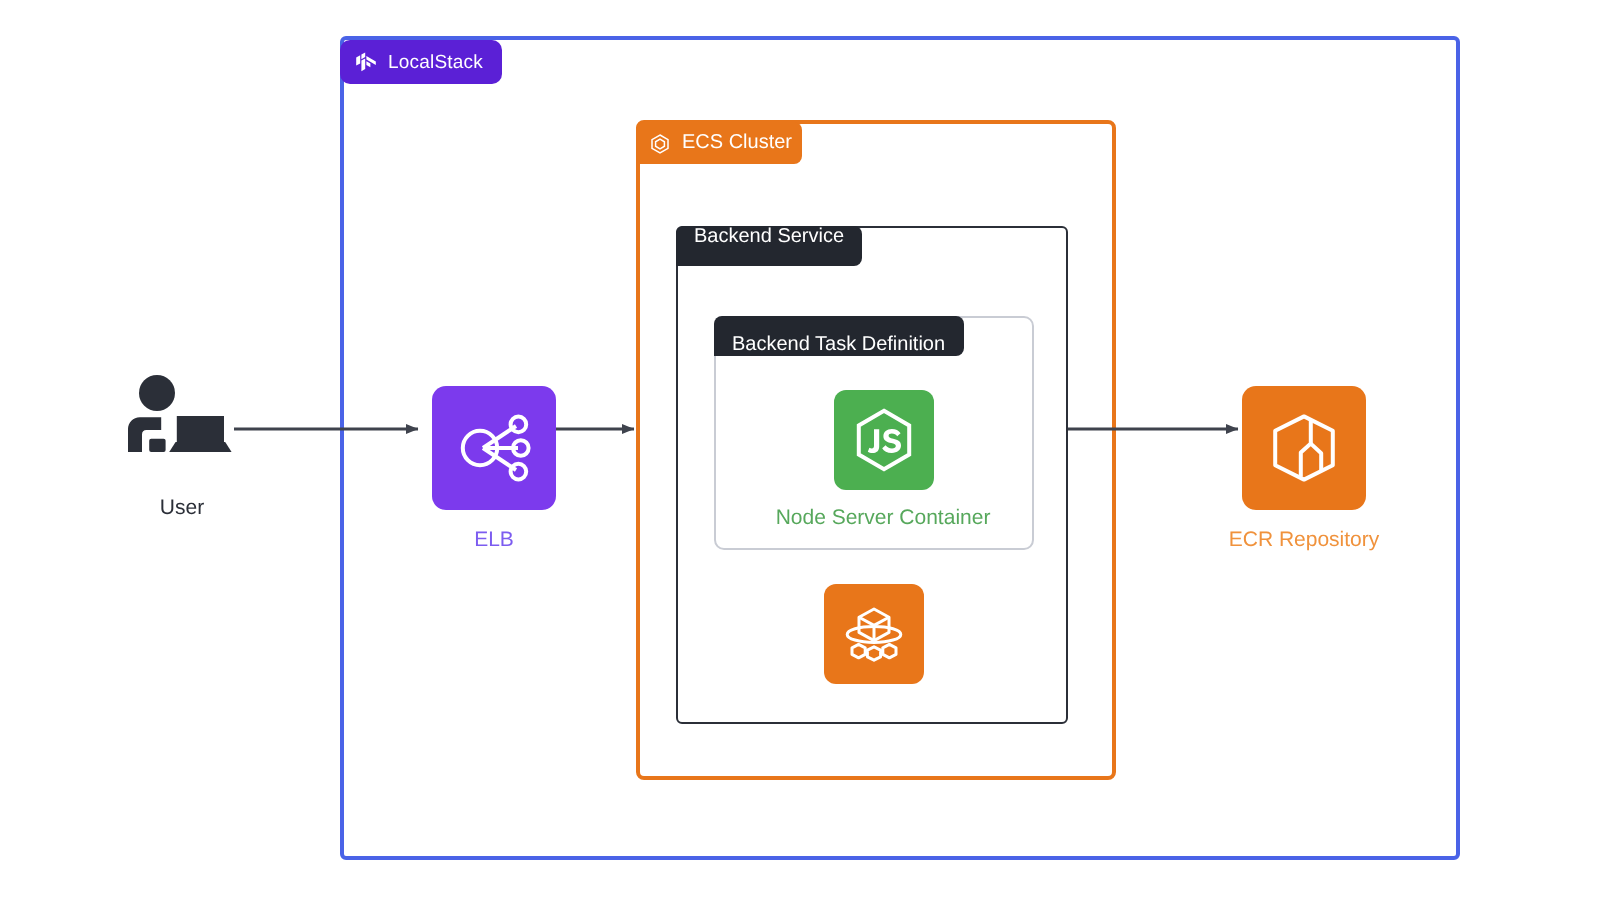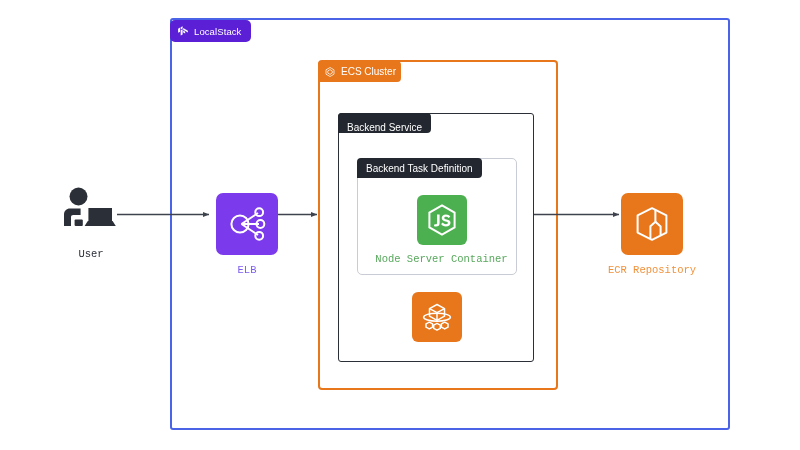--- a/index.html
+++ b/index.html
@@ -98,21 +98,21 @@
   }
   .service-badge {
     position: absolute;
     left: 338px;
     top: 113px;
     height: 20px;
     padding: 0 9px;
     background: #23272f;
     border-radius: 4px 4px 4px 0;
     display: flex;
-    align-items: flex-end;
+    align-items: flex-start;
     box-sizing: border-box;
   }
   .service-badge .label {
     color: #ffffff;
     font-size: 10px;
     white-space: nowrap;
   }
 
   
   .task-box {
@@ -128,36 +128,35 @@
   }
   .task-badge {
     position: absolute;
     left: 357px;
     top: 158px;
     height: 20px;
     padding: 0 9px;
     background: #23272f;
     border-radius: 4px 4px 4px 0;
     display: flex;
-    align-items: center;
+    align-items: flex-end;
     box-sizing: border-box;
   }
   .task-badge .label {
     color: #ffffff;
     font-size: 10px;
     white-space: nowrap;
   }
 
   
   .node {
     position: absolute;
     display: flex;
     flex-direction: column;
     align-items: center;
-    font-family: Liberation Mono, monospace;
   }
   .node-icon {
     display: flex;
     align-items: center;
     justify-content: center;
     border-radius: 7px;
   }
   .node-label {
     margin-top: 9px;
     font-size: 10.5px;

